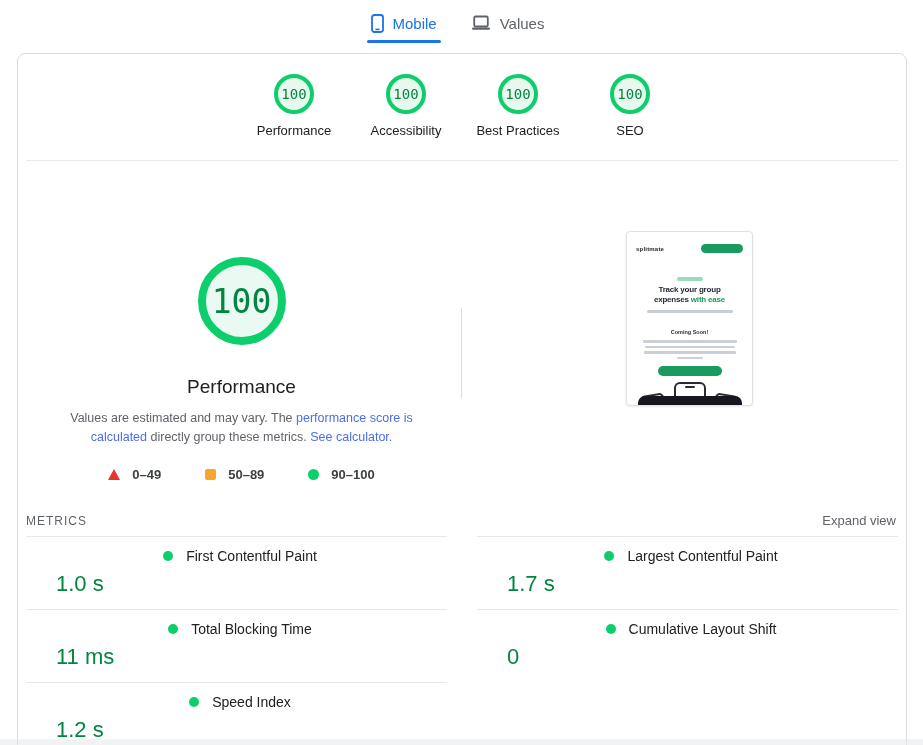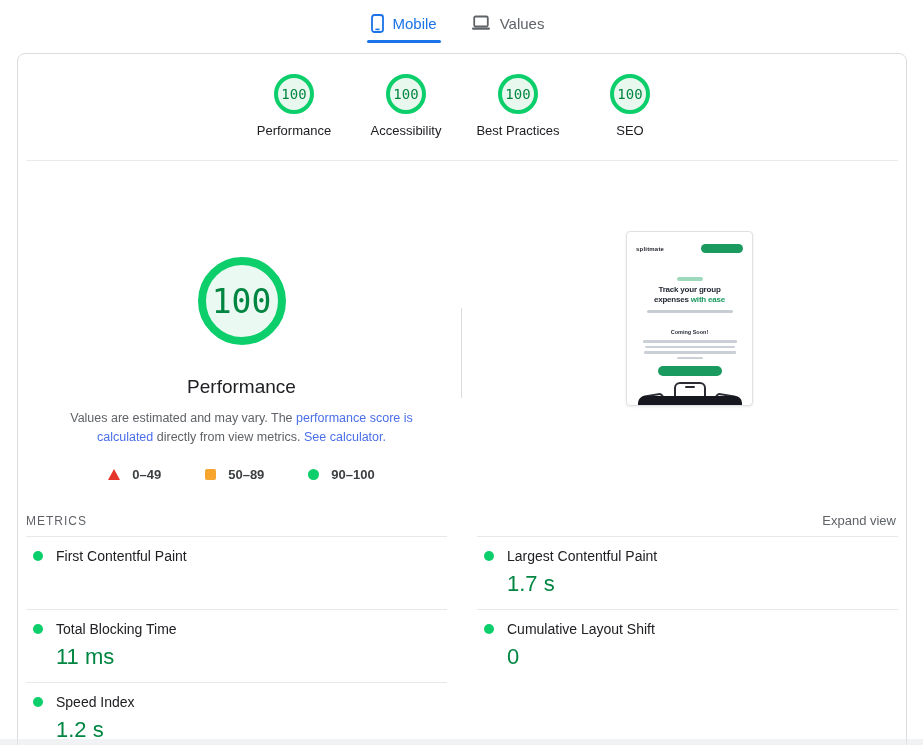--- a/index.html
+++ b/index.html
@@ -81,21 +81,21 @@
   
   .metrics { padding:0 8px; }
   .metrics-header { display:flex; justify-content:space-between; align-items:center;
     padding:7px 2px 8px 0;text-align:right; }
   .metrics-title { font-size:12px; letter-spacing:1px; color:#5f6368; }
   .expand-link { font-size:13px; color:#5f6368; cursor:pointer; }
   .metrics-grid { display:grid; grid-template-columns:1fr 1fr; column-gap:30px; }
   .metric-cell { border-top:1px solid #e6e8ea; padding:11px 0 12px 7px; }
   .metric-cell.empty { border-top:none; }
   .metric-name-row { display:flex; align-items:center; gap:13px;
-    font-size:14px; color:#202124; }
+    font-size:14px; color:#202124;justify-content:center; }
   .metric-dot { width:10px; height:10px; border-radius:50%; background:#0cce6b; flex:0 0 auto; }
   .metric-value { margin:7px 0 0 23px; font-size:22px; color:#018642; }
   .bottom-strip { position:absolute; left:0; right:0; bottom:0; height:6px;
     background:rgba(228,231,234,0.55); }
 </style>
 </head>
 <body>
 
 <div class="stage">
 
@@ -145,21 +145,21 @@
         <div class="score-label">SEO</div>
       </div>
     </div>
 
     <div class="overview">
       <div class="left-panel">
         <div class="gauge">
           <span>100</span>
         </div>
         <div class="gauge-title">Performance</div>
-        <p class="disclaimer"><span>Values are estimated and may vary. The </span><a>performance score is calculated</a><span> directly from view metrics. </span><a>See calculator.</a></p>
+        <p class="disclaimer"><span>Values are estimated and may vary. The </span><a>performance score is calculated</a><span> directly group these metrics. </span><a>See calculator.</a></p>
         <div class="legend">
           <div class="legend-item">
             <span class="tri"></span>
             <span>0–49</span>
           </div>
           <div class="legend-item">
             <span class="sq"></span>
             <span>50–89</span>
           </div>
           <div class="legend-item">
@@ -207,20 +207,21 @@
       <div class="metrics-header">
         <span class="metrics-title">METRICS</span>
         <span class="expand-link">Expand view</span>
       </div>
       <div class="metrics-grid">
         <div class="metric-cell">
           <div class="metric-name-row">
             <span class="metric-dot"></span>
             <span>First Contentful Paint</span>
           </div>
+          <div class="metric-value">1.0 s</div>
         </div>
         <div class="metric-cell">
           <div class="metric-name-row">
             <span class="metric-dot"></span>
             <span>Largest Contentful Paint</span>
           </div>
           <div class="metric-value">1.7 s</div>
         </div>
         <div class="metric-cell">
           <div class="metric-name-row">

